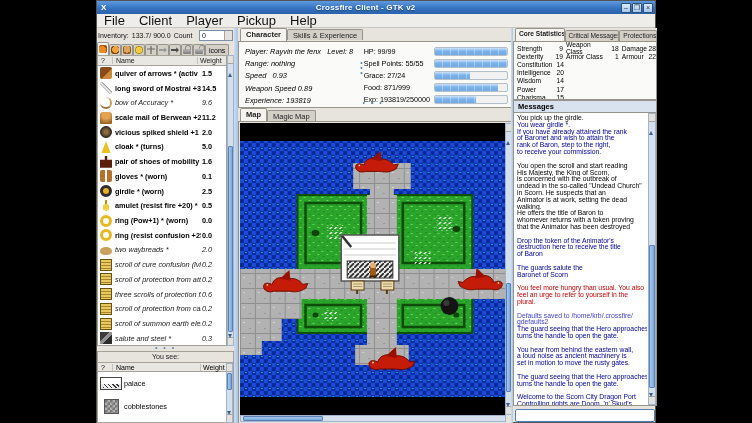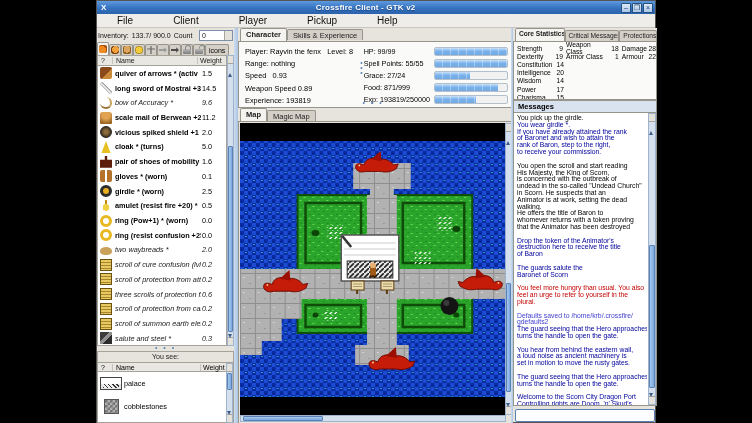--- a/index.html
+++ b/index.html
@@ -7,21 +7,21 @@
   .screen{position:relative;width:752px;height:423px;background:#000;overflow:hidden;}
   .window{position:absolute;left:96px;top:0;width:560px;height:423px;background:#e7e4de;border:1px solid #555;}
   
   .titlebar{position:absolute;left:0;top:0;width:100%;height:13px;background:linear-gradient(180deg,#5d9ade 0%,#3572c0 55%,#2a62ac 100%);display:flex;align-items:center;color:#fff;}
   .win-icon{font-size:8px;font-weight:bold;padding:0 4px;line-height:13px;}
   .win-title{flex:1;text-align:center;font-size:8px;font-weight:bold;letter-spacing:.2px;text-shadow:0 1px 1px #1a4580;}
   .win-btns{display:flex;gap:1px;padding-right:2px;}
   .win-btn{width:10px;height:10px;background:linear-gradient(#dce9f8,#a9c6e8);border:1px solid #27507e;color:#17375c;font-size:7px;line-height:8px;text-align:center;border-radius:1px;}
   
   .menubar{position:absolute;left:0;top:13px;width:100%;height:14px;background:#efede9;border-bottom:1px solid #c9c6c0;display:flex;align-items:center;}
-  .menu-item{font-size:10px;color:#111;padding:0 20px;}
+  .menu-item{font-size:13px;color:#111;padding:0 7px;}
   
   .left-col{position:absolute;left:0;top:27px;width:137px;height:396px;}
   .vsep{position:absolute;top:27px;width:4px;height:396px;background:linear-gradient(90deg,#cdddf0,#aac4e2);}
   .mid-col{position:absolute;left:141px;top:27px;width:275px;height:396px;}
   .right-col{position:absolute;left:416px;top:27px;width:144px;height:396px;}
   
   .tabs{display:flex;align-items:flex-end;height:13px;padding-left:2px;background:#e7e4de;}
   .tab{font-size:7.5px;color:#222;background:#d4d0c8;border:1px solid #97948c;border-bottom:none;border-radius:2px 2px 0 0;padding:1px 5px 0 5px;height:11px;white-space:nowrap;overflow:hidden;}
   .tab.active{background:#f4f3f0;height:13px;font-weight:bold;}
   .dots{color:#5d86bc;font-size:7px;letter-spacing:2px;text-align:center;line-height:4px;}
@@ -58,21 +58,21 @@
   [data-ficon="locked"]::before{content:"";position:absolute;top:-4px;left:1.5px;width:4px;height:4px;border:1.5px solid #8a8a8a;border-bottom:none;border-radius:3px 3px 0 0;}
   [data-ficon="unlocked"]::before{content:"";position:absolute;top:-4px;left:3.5px;width:4px;height:4px;border:1.5px solid #8a8a8a;border-bottom:none;border-radius:3px 3px 0 0;transform:rotate(18deg);}
   .inv-head{position:absolute;left:0;top:27px;width:130px;height:11px;background:#e9e7e2;border:1px solid #a5a29a;display:flex;align-items:center;font-size:7px;color:#222;}
   .col-q{width:15px;padding-left:3px;border-right:1px solid #c5c2ba;}
   .col-n{flex:1;padding-left:3px;border-right:1px solid #c5c2ba;}
   .col-w{width:28px;text-align:left;padding-left:2px;}
   .inv-list{position:absolute;left:0;top:38px;width:130px;height:280px;background:#fff;border:1px solid #a5a29a;border-top:none;overflow:hidden;display:flex;flex-direction:column;}
   .irow{flex:0 0 14.73px;display:flex;align-items:center;overflow:hidden;}
   .inv-icon{flex:0 0 12px;height:12px;margin:0 3px 0 2px;position:relative;}
   .iname{flex:1;font-size:7.3px;font-weight:bold;color:#000;white-space:nowrap;overflow:hidden;}
-  .iweight{flex:0 0 25px;font-size:7.3px;font-weight:normal;text-align:left;padding-left:1px;}
+  .iweight{flex:0 0 25px;font-size:7.3px;font-weight:bold;text-align:left;padding-left:1px;}
   .irow[data-style="italic"] .iname,.irow[data-style="italic"] .iweight{font-style:italic;font-weight:normal;color:#1a1a1a;}
   .inv-sb{position:absolute;left:130px;top:27px;width:7px;height:291px;}
   
   [data-icon="quiver"]{background:linear-gradient(135deg,#8a4a1a 55%,#c98a3a 55%);border-radius:2px;}
   [data-icon="sword"]{background:linear-gradient(45deg,transparent 40%,#b9b9b9 40%,#efefef 50%,#8c8c8c 60%,transparent 60%);}
   [data-icon="bow"]{border-right:2px solid #c9a15a;border-bottom:2px solid #9a7535;border-radius:50%;}
   [data-icon="armor"]{background:radial-gradient(circle at 50% 25%,#e2a452 35%,#9a6524 80%);border-radius:3px 3px 1px 1px;}
   [data-icon="shield"]{background:radial-gradient(circle,#8c6c3c 25%,#3c3020 75%);border-radius:50%;border:1px solid #222;}
   [data-icon="cloak"]{background:#e8c020;clip-path:polygon(50% 0,88% 100%,12% 100%);}
   [data-icon="shoes"]{background:#5c1c0a;clip-path:polygon(0 35%,40% 35%,40% 0,60% 0,60% 35%,100% 35%,100% 100%,0 100%);}
@@ -93,21 +93,21 @@
   .g-icon{flex:0 0 26px;display:flex;justify-content:center;}
   .gname{flex:1;font-size:7.3px;color:#000;}
   [data-icon="palace"]{width:22px;height:13px;background:#fff;border:1px solid #444;box-shadow:inset 0 -5px 0 #e6e6e6;position:relative;}
   [data-icon="palace"]::after{content:"";position:absolute;left:2px;bottom:1px;right:2px;height:4px;background:repeating-linear-gradient(45deg,#333 0 1px,#eee 1px 3px);}
   [data-icon="cobblestones"]{width:15px;height:15px;background-color:#9a9a9a;background-image:linear-gradient(45deg,#b5b5b5 25%,transparent 25%,transparent 75%,#b5b5b5 75%),linear-gradient(45deg,#b5b5b5 25%,#777 25%,#777 75%,#b5b5b5 75%);background-size:5px 5px;background-position:0 0,2.5px 2.5px;border:1px solid #555;}
   .g-sb{position:absolute;right:0;top:11px;width:7px;height:60px;}
   
   .char-tabs{position:absolute;left:0;top:0;width:275px;align-items:center;}
   .char-panel{position:absolute;left:0;top:13px;width:275px;height:67px;background:#fafaf8;border:1px solid #97948c;display:flex;}
   .char-lines{width:146px;padding:4px 0 0 6px;}
-  .char-line{font-size:7.4px;color:#000;line-height:12.2px;white-space:pre;overflow:hidden;}
+  .char-line{font-size:7.4px;color:#000;line-height:12.2px;white-space:pre;overflow:hidden;font-style:italic;}
   .char-vhandle{width:5px;padding-top:18px;}
   .char-vhandle .dots{letter-spacing:0;line-height:5px;}
   .bars{flex:1;padding:3px 4px 0 0;}
   .bar-row{display:flex;align-items:center;height:12.2px;}
   .bar-label{flex:1;font-size:7.2px;text-align:left;padding-right:4px;white-space:nowrap;}
   .bar{width:74px;height:9px;border:1px solid #b4bfcc;background:#f1f1f1;border-radius:2px;overflow:hidden;flex:none;}
   .bar-fill{height:100%;background:linear-gradient(180deg,rgba(255,255,255,.6),rgba(255,255,255,0) 45%,rgba(0,0,0,.05)),repeating-linear-gradient(90deg,#79b2ed 0 7px,#a6cdf6 7px 8px);}
   .char-bdots{position:absolute;left:150px;top:72px;width:80px;}
   
   .map-tabs{position:absolute;left:0;top:80px;width:308px;}

